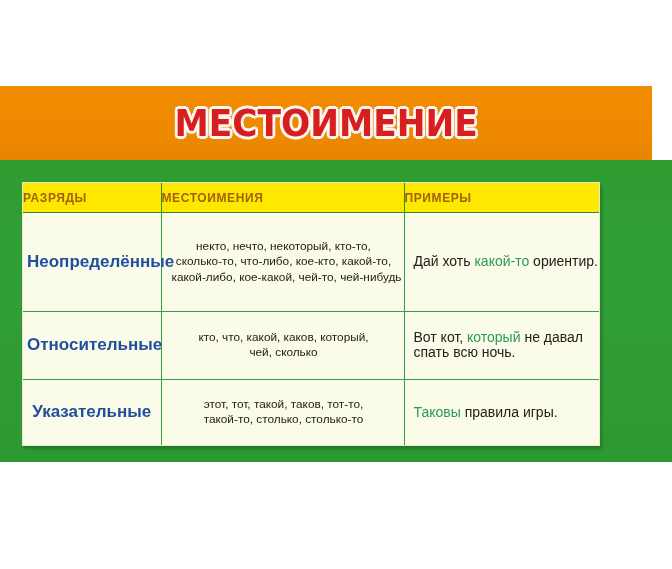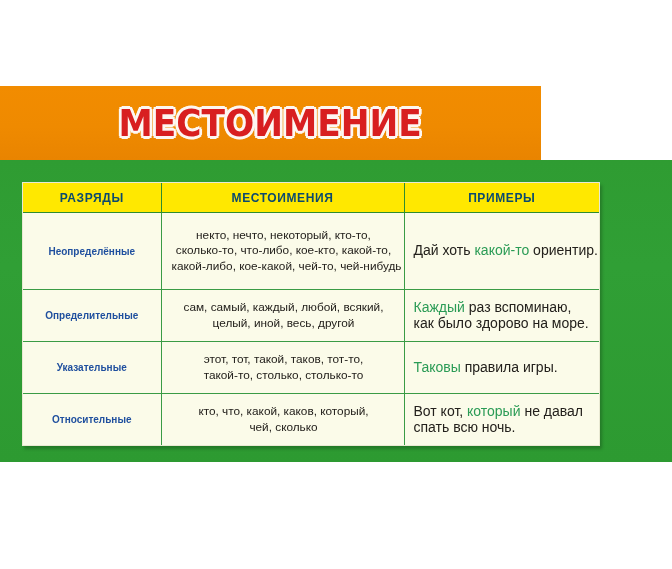--- a/index.html
+++ b/index.html
@@ -21,21 +21,21 @@
     width: 672px;
     height: 569px;
     background: #ffffff;
   }
 
   
   .banner {
     position: absolute;
     left: 0;
     top: 86px;
-    width: 541px;
+    width: 652px;
     height: 74px;
     background: linear-gradient(180deg, #f28c00 0%, #ef8a00 55%, #e98400 100%);
     display: flex;
     align-items: center;
     justify-content: center;
     overflow: hidden;
   }
   .banner-title {
     font-family: "DejaVu Sans", sans-serif;
     font-size: 37px;
@@ -80,46 +80,46 @@
     border-collapse: collapse;
     table-layout: fixed;
   }
   table.grid col.c1 { width: 138px; }
   table.grid col.c2 { width: 243px; }
   table.grid col.c3 { width: 195px; }
 
   thead th {
     height: 29px;
     background: #ffe800;
-    color: #0c4a6e;
+    color: #a16207;
     font-size: 12px;
     font-weight: 700;
     letter-spacing: 0.6px;
-    text-align: center;
+    text-align: left;
     border-right: 1px solid #2f8c30;
     border-bottom: 1px solid #2f8c30;
     padding: 0;
     vertical-align: middle;
   }
   thead th:last-child { border-right: none; }
 
   tbody td {
     border-right: 1px solid #3a9b45;
     border-bottom: 1px solid #3a9b45;
     padding: 0 8px;
     vertical-align: middle;
     background: #fbfbe9;
   }
   tbody td:last-child { border-right: none; }
   tbody tr:last-child td { border-bottom: none; }
 
   td.cat {
     text-align: center;
     color: #1f4f9e;
-    font-size: 10px;
+    font-size: 17px;
     font-weight: 700;
     padding: 0 4px;
     margin-top: 24px;
   }
   td.pron {
     color: #23201c;
     font-size: 11.8px;
     line-height: 15.5px;
     text-align: center;
     padding-left: 10px;
@@ -166,48 +166,37 @@
             <td class="pron">
               <span class="row-line">некто, нечто, некоторый, кто-то,</span>
               <span class="row-line">сколько-то, что-либо, кое-кто, какой-то,</span>
               <span class="row-line">какой-либо, кое-какой, чей-то, чей-нибудь</span>
             </td>
             <td class="ex">
               <span class="row-line"><span>Дай хоть </span><span class="hl">какой-то</span><span> ориентир.</span></span>
             </td>
           </tr>
           <tr>
-            <td class="cat">Определительные</td>
+            <td class="cat">Относительные</td>
             <td class="pron">
-              <span class="row-line">сам, самый, каждый, любой, всякий,</span>
-              <span class="row-line">целый, иной, весь, другой</span>
+              <span class="row-line">кто, что, какой, каков, который,</span>
+              <span class="row-line">чей, сколько</span>
             </td>
             <td class="ex">
-              <span class="row-line"><span class="hl">Каждый</span><span> раз вспоминаю,</span></span>
-              <span class="row-line"><span>как было  здорово на море.</span></span>
+              <span class="row-line"><span>Вот кот, </span><span class="hl">который</span><span> не давал</span></span>
+              <span class="row-line"><span>спать всю ночь.</span></span>
             </td>
           </tr>
           <tr>
             <td class="cat">Указательные</td>
             <td class="pron">
               <span class="row-line">этот, тот, такой, таков, тот-то,</span>
               <span class="row-line">такой-то, столько, столько-то</span>
             </td>
             <td class="ex">
               <span class="row-line"><span class="hl">Таковы</span><span> правила игры.</span></span>
             </td>
           </tr>
-          <tr>
-            <td class="cat">Относительные</td>
-            <td class="pron">
-              <span class="row-line">кто, что, какой, каков, который,</span>
-              <span class="row-line">чей, сколько</span>
-            </td>
-            <td class="ex">
-              <span class="row-line"><span>Вот кот, </span><span class="hl">который</span><span> не давал</span></span>
-              <span class="row-line"><span>спать всю ночь.</span></span>
-            </td>
-          </tr>
         </tbody>
     </table>
   </div>
 
 </div>
 
 </body></html>

